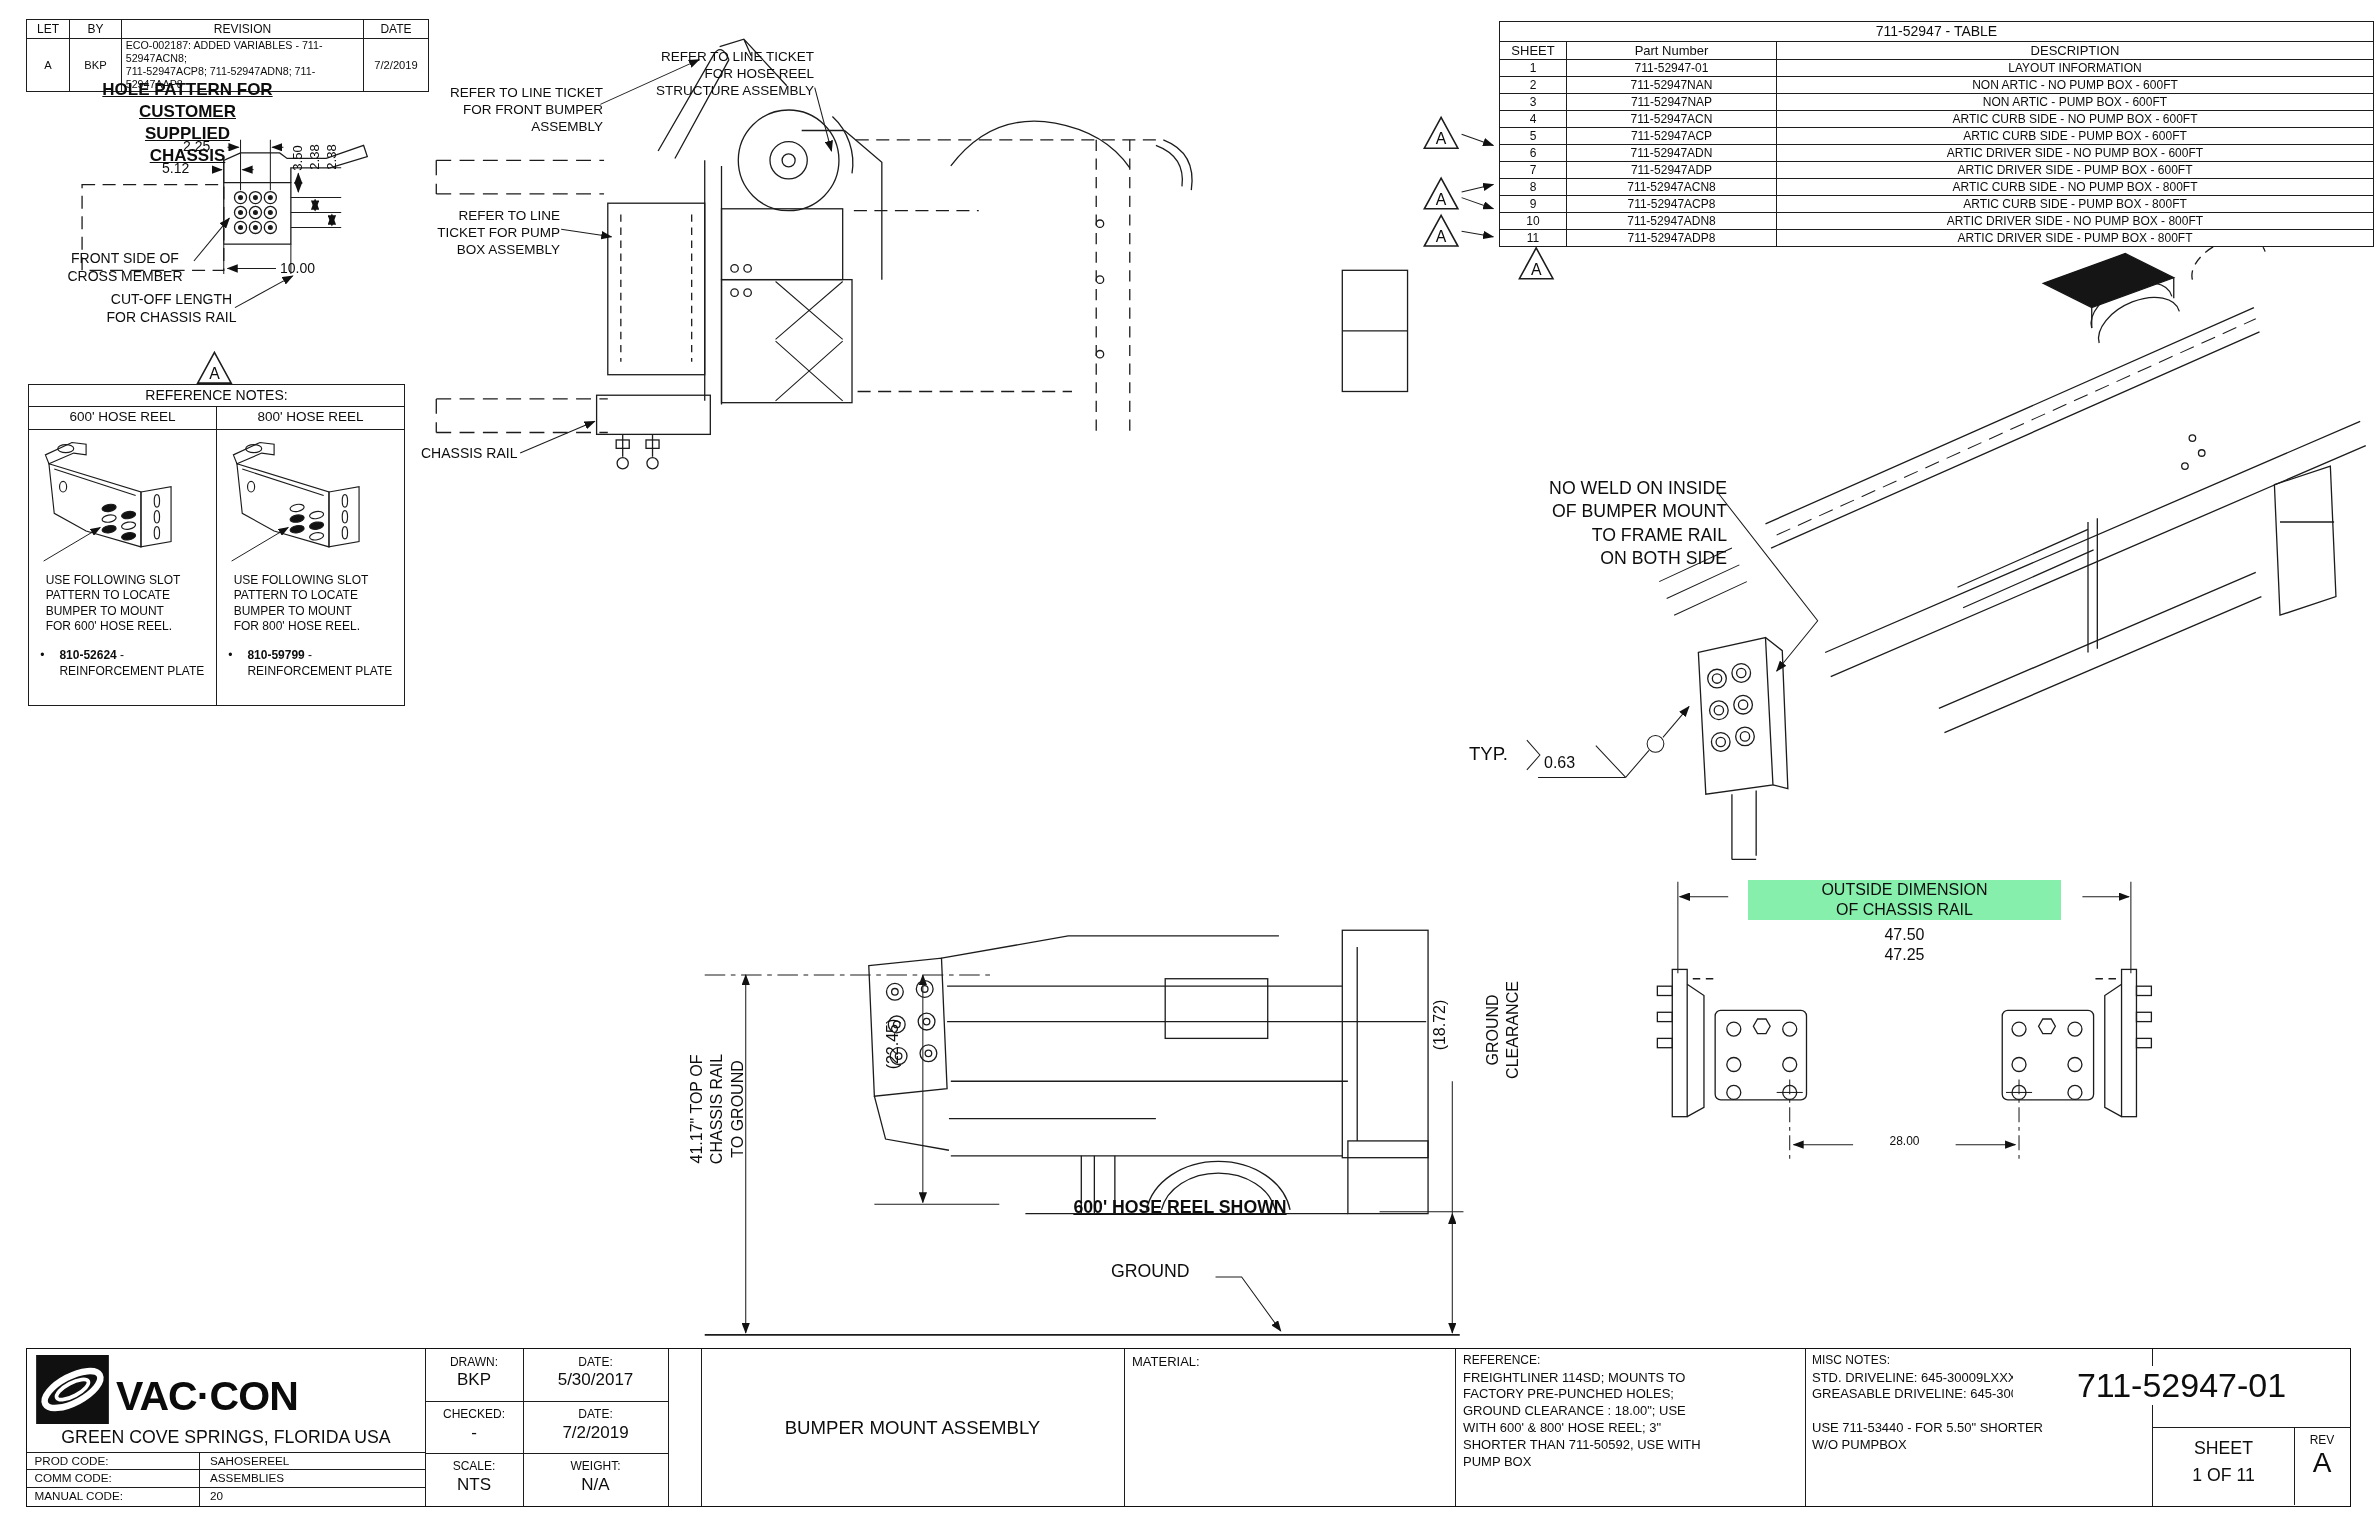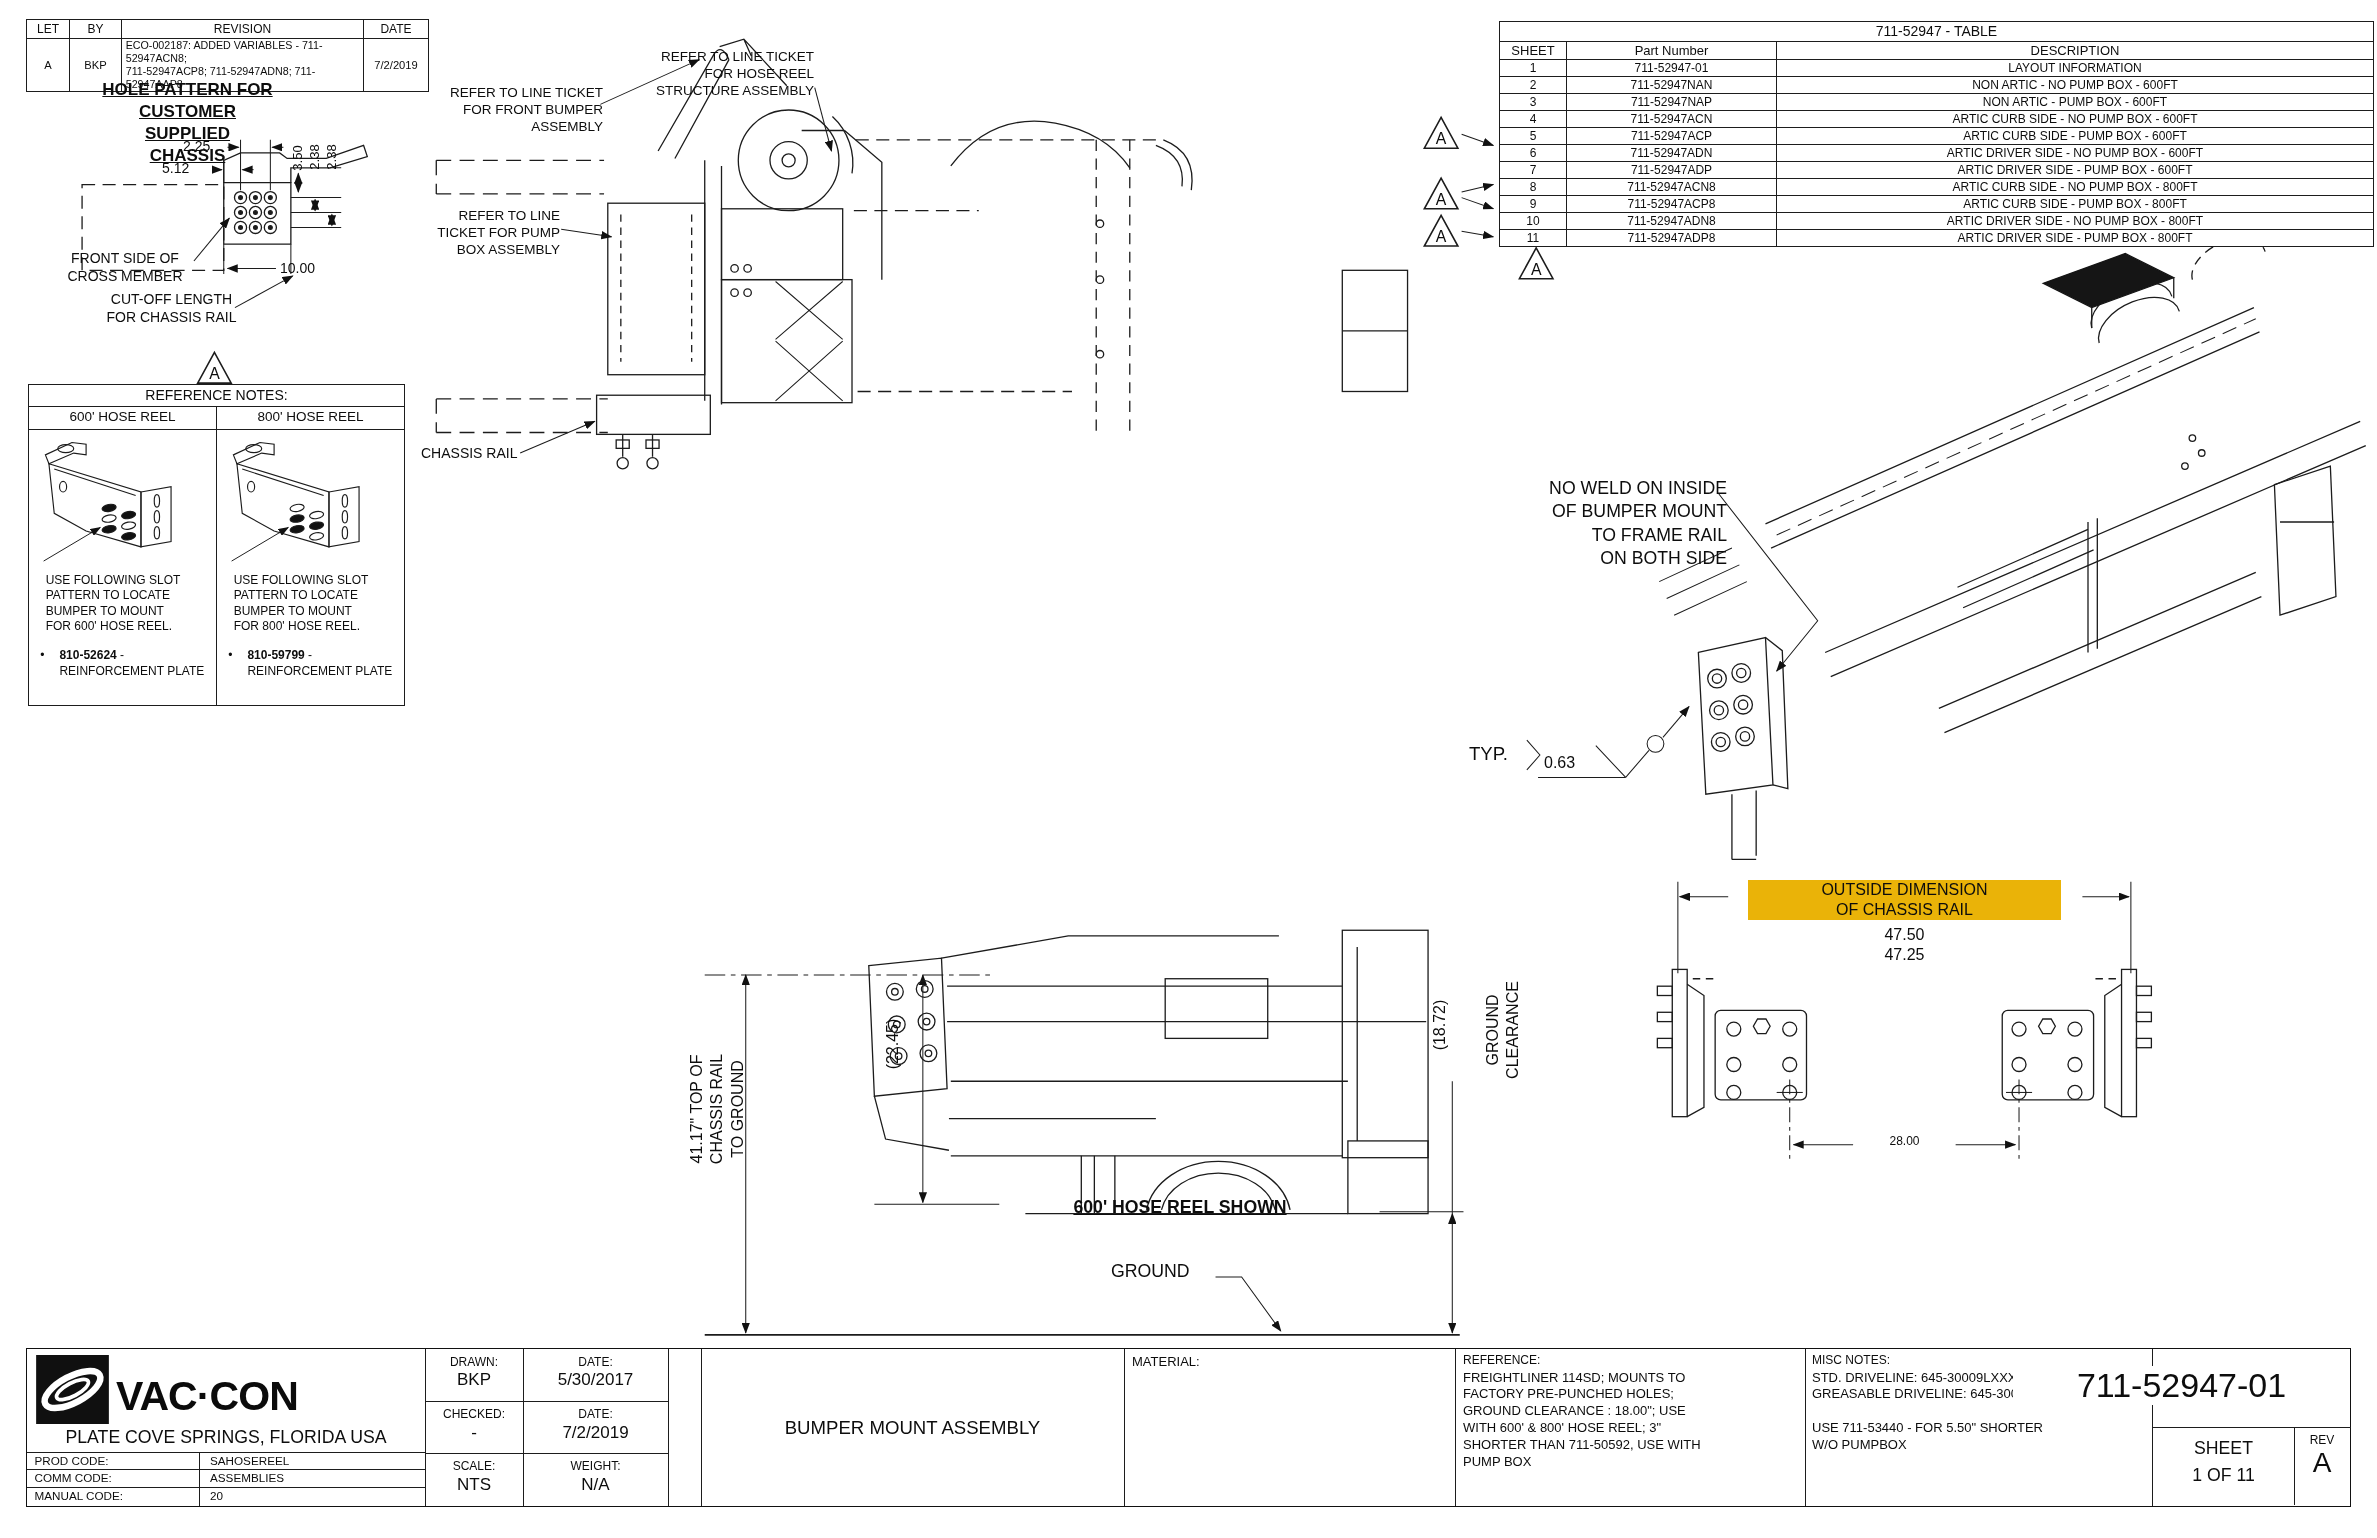--- a/index.html
+++ b/index.html
@@ -406,21 +406,21 @@
 </tbody>
   </table>
 
 <div class="t tr" style="left:1479px;top:477px;width:248px;font-size:17.7px;line-height:1.32">NO WELD ON INSIDE
 OF  BUMPER MOUNT
 TO FRAME RAIL
 ON BOTH SIDE</div>
 <div class="t" style="left:1469px;top:742px;font-size:18.6px">TYP.</div>
 <div class="t" style="left:1544px;top:753px;font-size:16px">0.63</div>
 
-<div class="t tc" style="left:1748px;top:880px;width:313px;font-size:16px;background:#eab308">OUTSIDE DIMENSION
+<div class="t tc" style="left:1748px;top:880px;width:313px;font-size:16px;background:#86efac">OUTSIDE DIMENSION
 OF CHASSIS RAIL</div>
 <div class="t tc" style="left:1748px;top:925px;width:313px;font-size:16px">47.50</div>
 <div class="t tc" style="left:1748px;top:945px;width:313px;font-size:16px">47.25</div>
 <div class="t tc" style="left:1858px;top:1134px;width:93px;font-size:12px">28.00</div>
 
 <div class="rot" style="left:718px;top:1109px;font-size:16px">41.17" TOP OF
 CHASSIS RAIL
 TO GROUND</div>
 <div class="rot" style="left:893px;top:1044px;font-size:16px">(22.45)</div>
 <div class="rot" style="left:1440px;top:1025px;font-size:16px">(18.72)</div>
@@ -524,21 +524,21 @@
   <div style="position:absolute;left:9.3px;top:5.6px">
     <svg width="73" height="69" viewBox="0 0 78 74">
       <rect width="78" height="74" fill="#101010"></rect>
       <g stroke="#fff" fill="none">
         <ellipse cx="39" cy="37" rx="33" ry="14" transform="rotate(-28 39 37)" stroke-width="7"></ellipse>
         <ellipse cx="39" cy="37" rx="19" ry="7" transform="rotate(-28 39 37)" stroke-width="4"></ellipse>
       </g>
     </svg>
   </div>
   <div style="position:absolute;left:89px;top:24px;font-size:41px;font-weight:700;letter-spacing:-0.9px;color:#0b0b0b">VAC·CON</div>
-  <div style="position:absolute;left:0;top:78px;width:398px;text-align:center;font-size:17.7px">PLATE COVE SPRINGS, FLORIDA USA</div>
+  <div style="position:absolute;left:0;top:78px;width:398px;text-align:center;font-size:17.7px">GREEN COVE SPRINGS, FLORIDA USA</div>
   <div class="code-lab" style="top:103px">PROD CODE:</div>
   <div class="code-val" style="top:103px">SAHOSEREEL</div>
   <div class="code-lab" style="top:120px">COMM CODE:</div>
   <div class="code-val" style="top:120px">ASSEMBLIES</div>
   <div class="code-lab" style="top:138px">MANUAL CODE:</div>
   <div class="code-val" style="top:138px">20</div>
 
   <div class="pair" style="left:398px;top:5.6px;width:98px">
     <div class="lab">DRAWN:</div>
     <div class="val">BKP</div>

